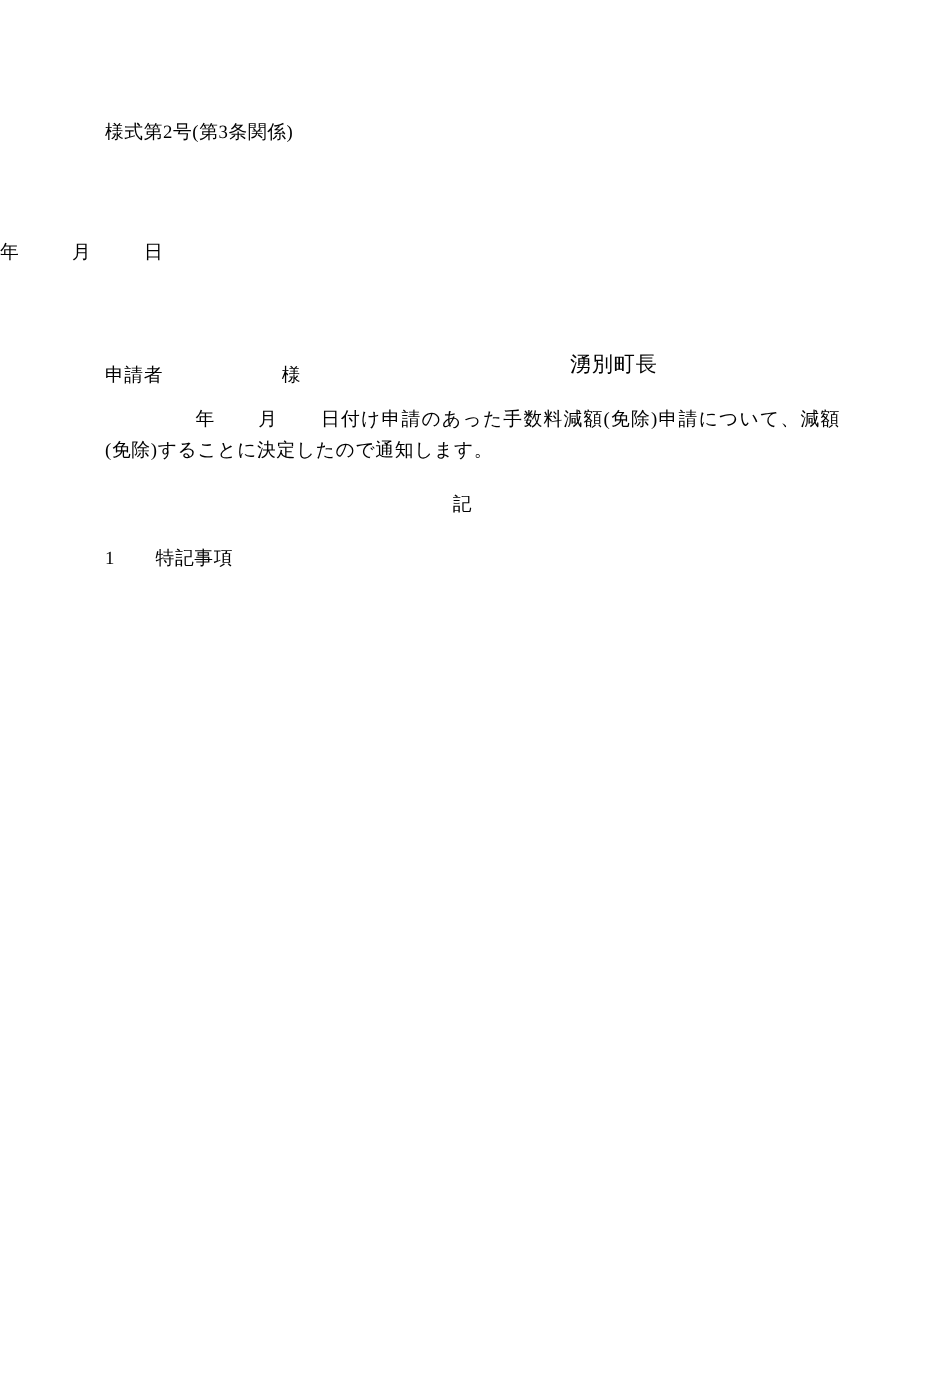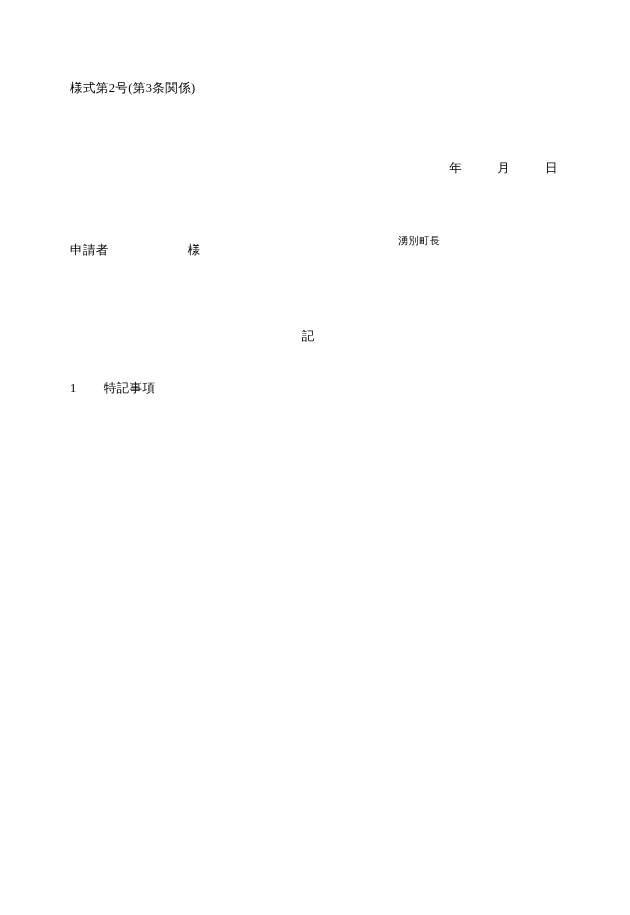--- a/index.html
+++ b/index.html
@@ -38,21 +38,20 @@
     text-align: center;
     font-size: 12.5px;
     letter-spacing: 0.5px;
   }
   .date-line {
     position: absolute;
     left: 0;
     top: 160px;
     width: 630px;
     font-size: 12.5px;
-    text-align: right;
     padding-right: 72px;
     box-sizing: border-box;
     letter-spacing: 0.4px;
   }
   .date-line .gap {
     display: inline-block;
     width: 28px;
   }
   .applicant-line {
     position: absolute;
@@ -62,23 +61,23 @@
     letter-spacing: 0.4px;
     white-space: nowrap;
     margin-top: 45px;
   }
   .applicant-line .blank {
     display: inline-block;
     width: 72px;
   }
   .issuer-line {
     position: absolute;
-    left: 398px;
+    left: 380px;
     top: 234px;
-    font-size: 10px;
+    font-size: 14px;
     letter-spacing: 0.6px;
     white-space: nowrap;
   }
   .body-para {
     position: absolute;
     left: 70px;
     top: 269px;
     width: 490px;
     font-size: 12.5px;
     line-height: 1.65;
@@ -99,21 +98,21 @@
     top: 328px;
     width: 630px;
     text-align: center;
     font-size: 12.5px;
     padding-right: 14px;
     box-sizing: border-box;
   }
   .item-1 {
     position: absolute;
     left: 70px;
-    top: 380px;
+    top: 364px;
     font-size: 12.5px;
     letter-spacing: 0.4px;
     white-space: nowrap;
   }
   .item-1 .num-gap {
     display: inline-block;
     width: 20px;
   }
 </style>
 </head>
@@ -133,20 +132,23 @@
   </div>
 
   <div class="applicant-line">
     <span>申請者</span>
     <span class="blank"></span>
     <span>様</span>
   </div>
 
   <div class="issuer-line">湧別町長</div>
 
+  <div class="body-para">
+    <span class="indent"></span><span>年</span><span class="gap"></span><span>月</span><span class="gap"></span><span>日付け申請のあった手数料減額(免除)申請について、減額(免除)</span><span>することに決定したので通知します。</span>
+  </div>
 
   <div class="ki-mark">記</div>
 
   <div class="item-1">
     <span>1</span>
     <span class="num-gap"></span>
     <span>特記事項</span>
   </div>
 
 </div>

